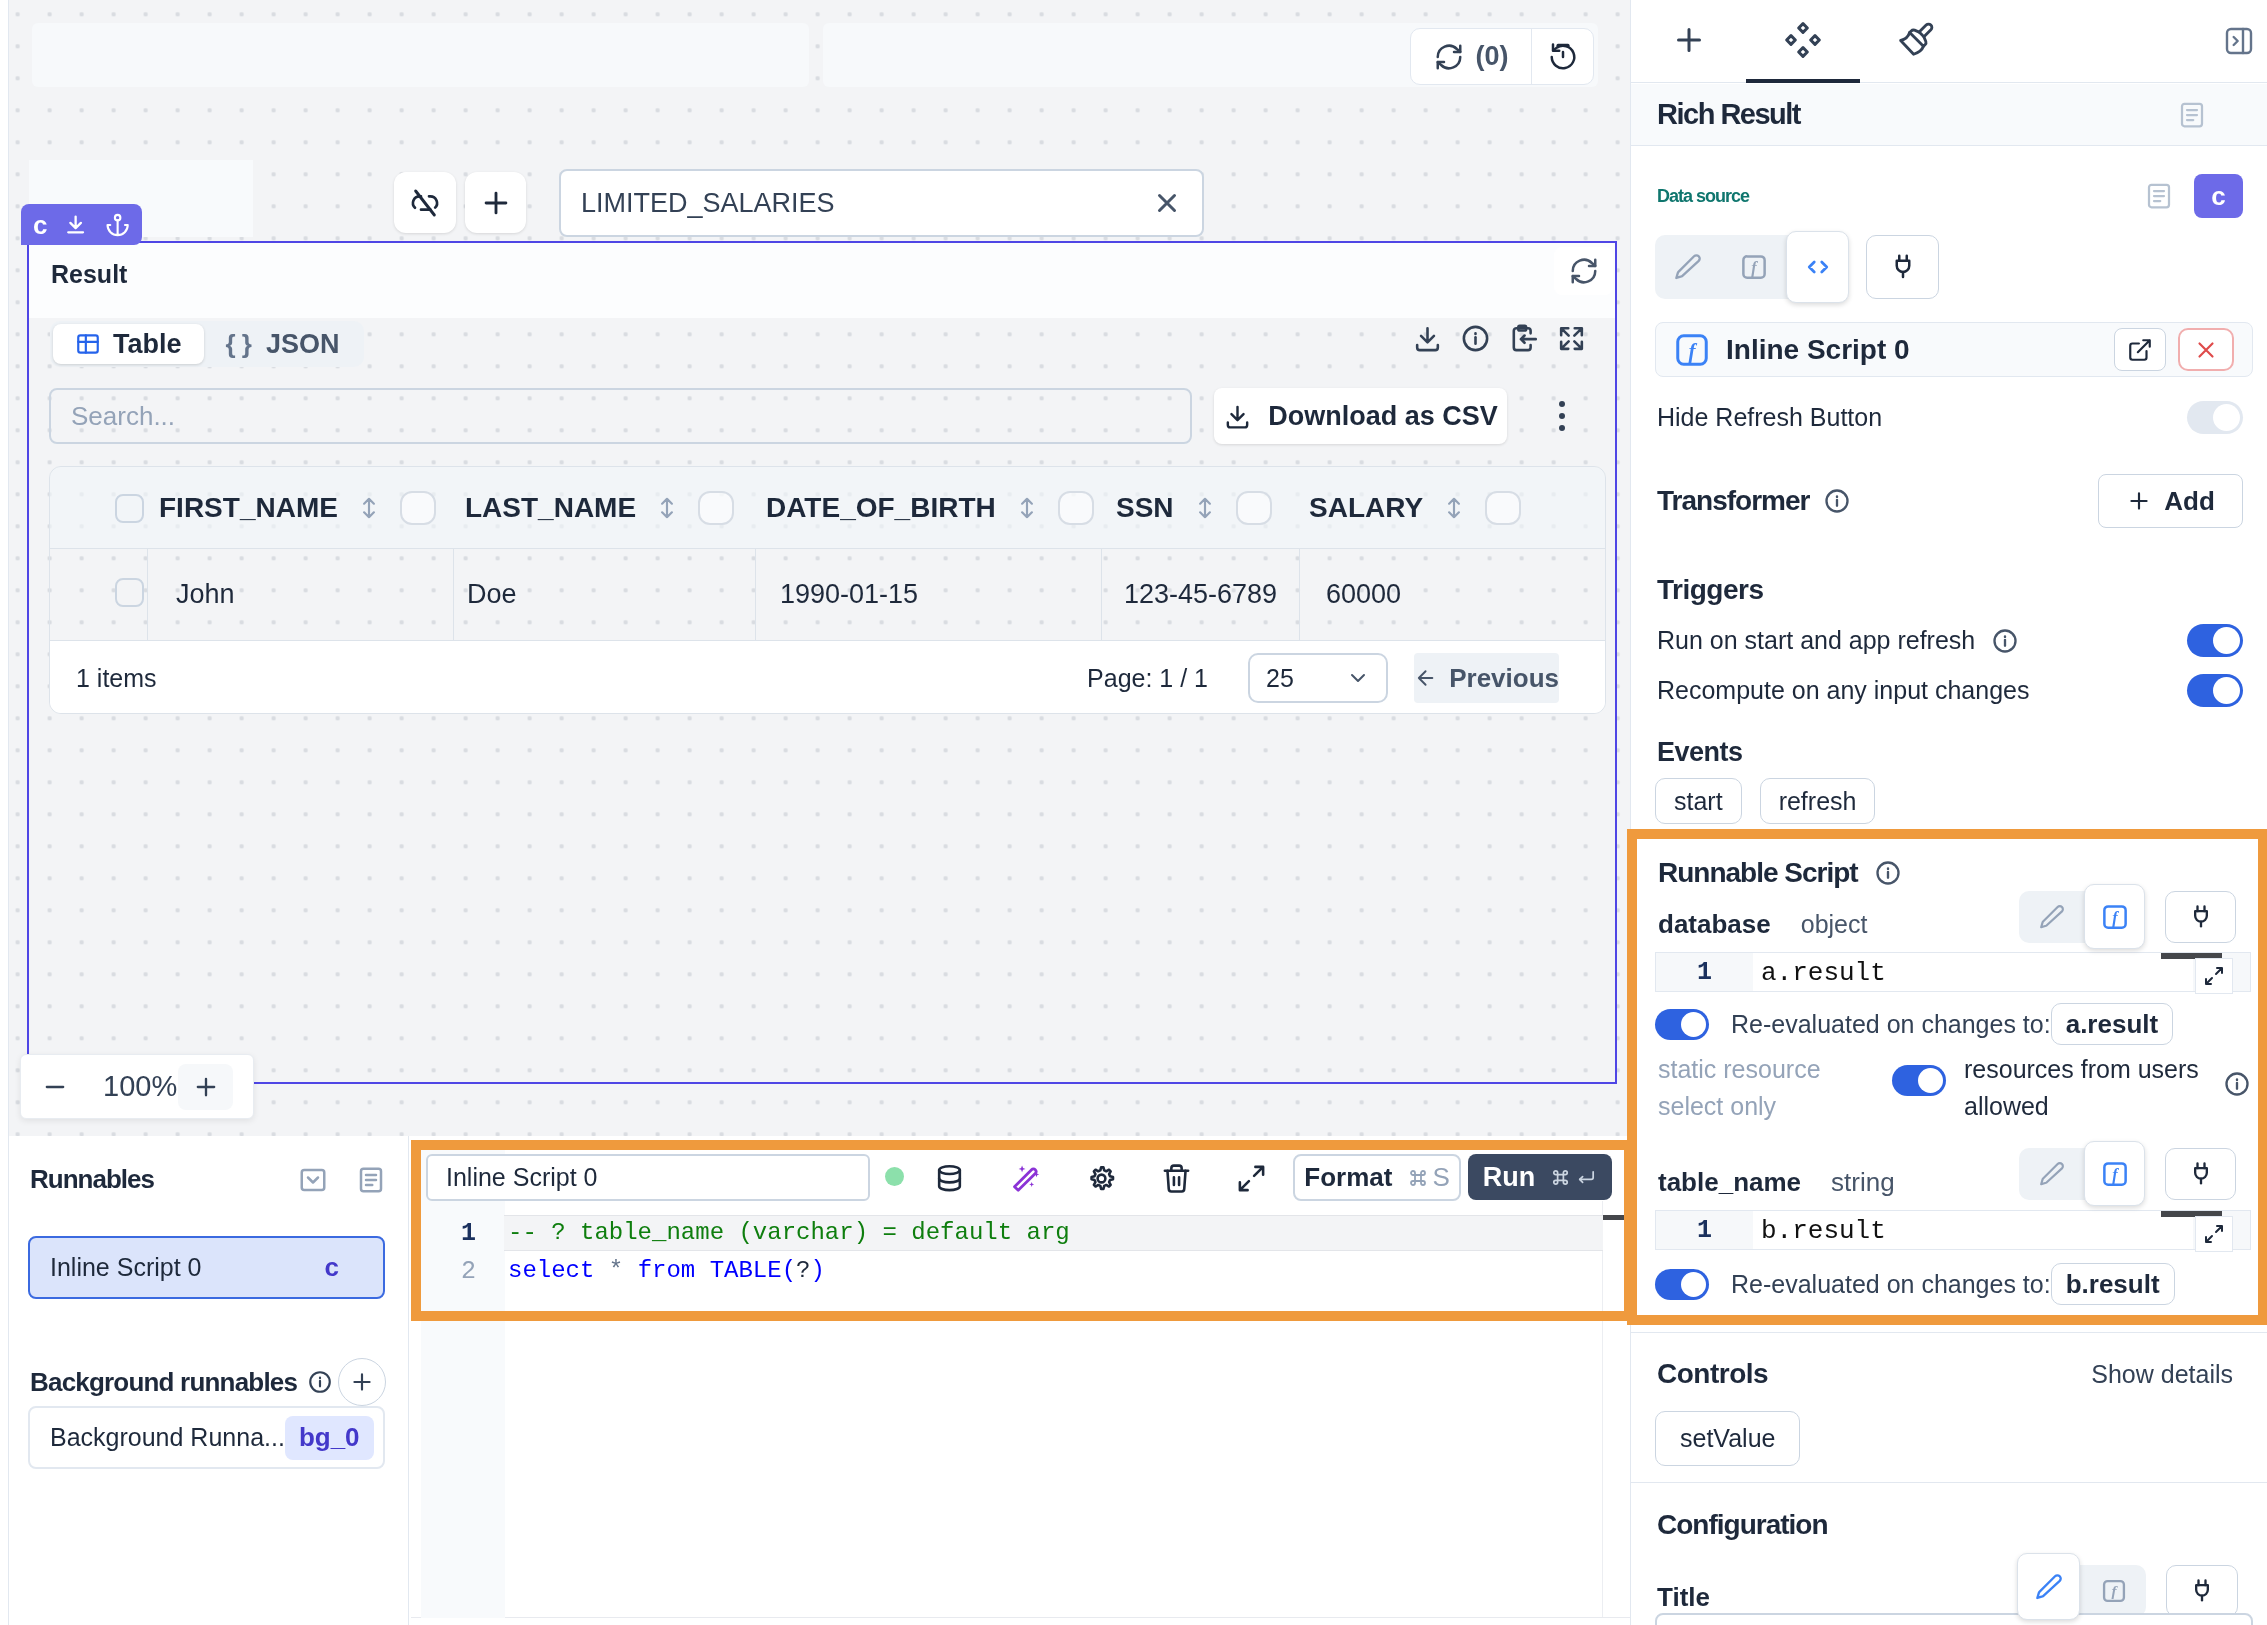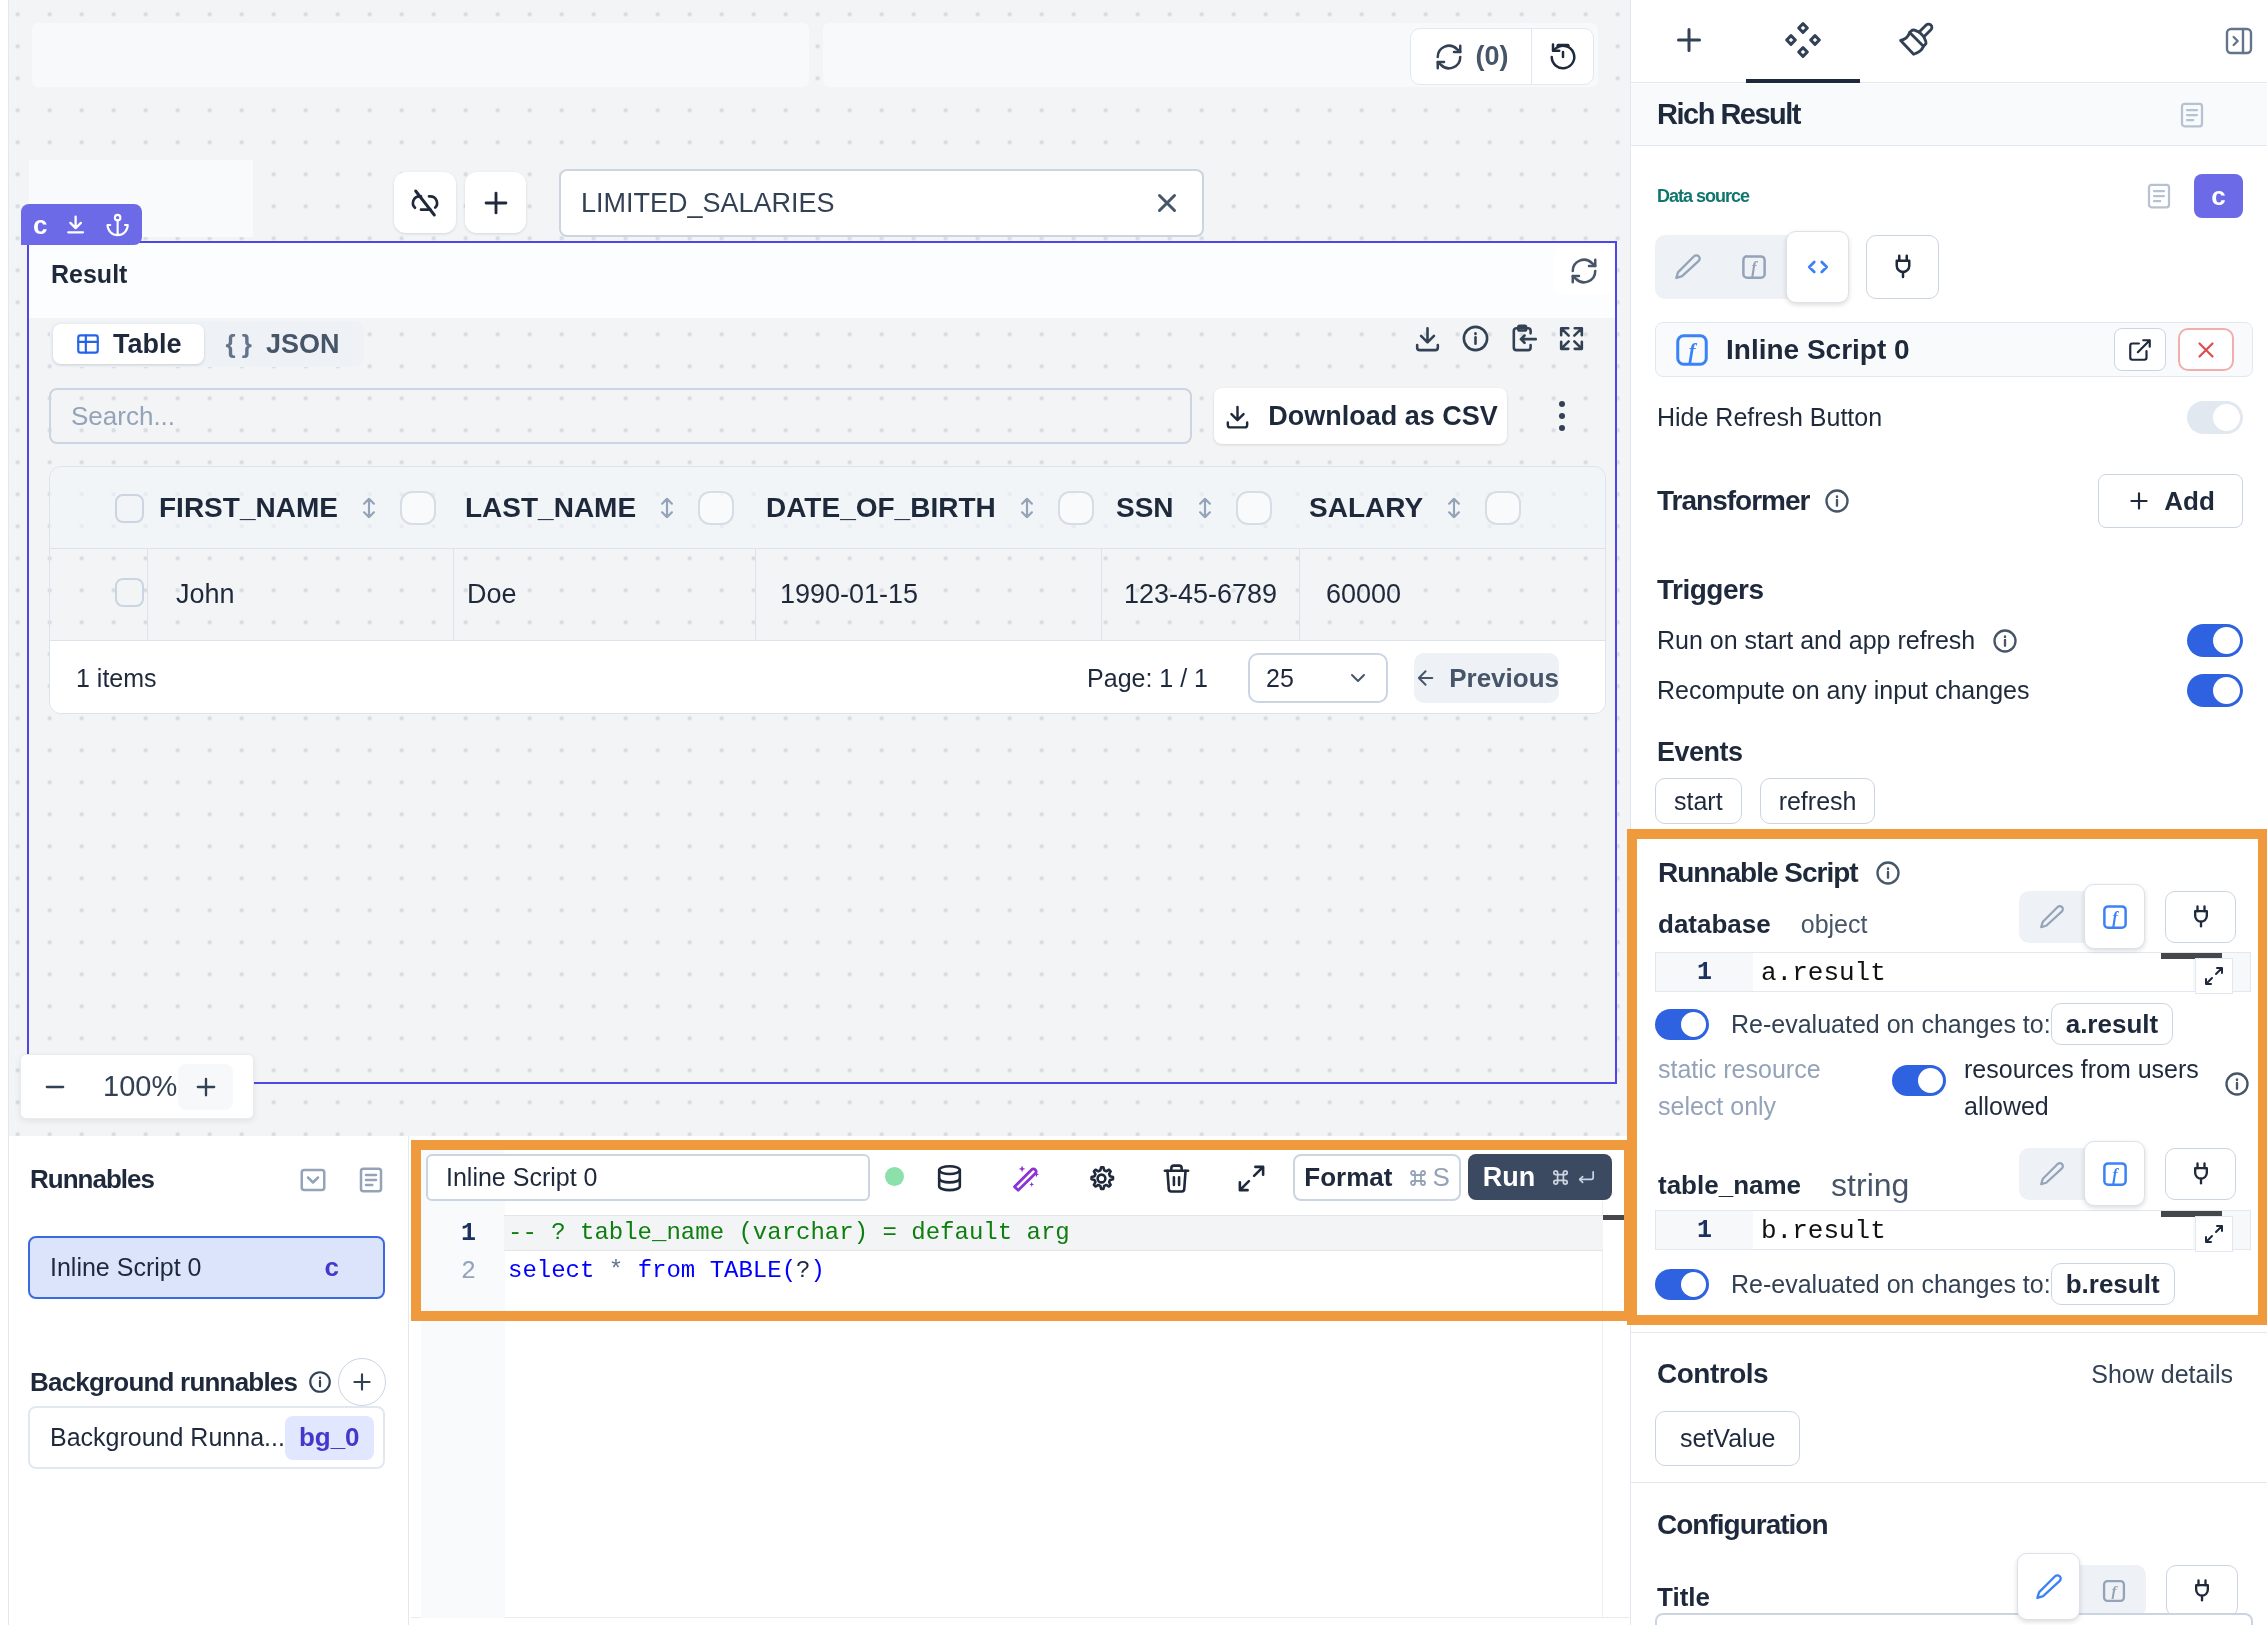--- a/index.html
+++ b/index.html
@@ -191,21 +191,21 @@
 
       <div class="a fx" style="left:0;top:174px;width:100%;height:74px;background:#fff">
         <span style="font-size:25px;color:#1e293b;margin-left:26px">1 items</span>
         <span style="font-size:25px;color:#1e293b;margin-left:auto">Page: 1 / 1</span>
         <div class="fx bw" style="margin-left:40px;width:140px;height:50px;border:2px solid #cbd5e1;border-radius:10px;padding:0 16px;justify-content:space-between">
           <span style="font-size:25px">25</span>
           <svg class="ic" width="24" height="24" viewBox="0 0 24 24" style="color:#475569">
               <path d="M6 9l6 6 6-6"></path>
             </svg>
         </div>
-        <div class="ctr" style="margin-left:26px;margin-right:46px;width:145px;height:50px;background:#eef2f6;border-radius:10px;gap:12px">
+        <div class="ctr" style="margin-left:26px;margin-right:46px;width:145px;height:50px;background:#eef2f6;border-radius:4px;gap:12px">
           <svg class="ic" width="26" height="26" viewBox="0 0 24 24" style="color:#475569">
               <path d="M19 12H5M12 19l-7-7 7-7"></path>
             </svg>
           <span style="font-size:26px;font-weight:700;color:#475569">Previous</span>
         </div>
       </div>
     </div>
   </div>
 
   <div class="a fx" style="left:12px;top:204px;width:121px;height:41px;background:#6d6ae8;border-radius:8px 8px 8px 0;color:#fff;padding:0 12px;gap:16px;z-index:5">
@@ -539,21 +539,21 @@
   <span class="a tgon2" style="left:261px;top:1065px"><span></span></span>
   <div class="a" style="left:333px;top:1051px;font-size:25px;color:#1e293b;line-height:37px">resources from users<br>allowed</div>
   <svg class="ic a" width="28" height="28" viewBox="0 0 24 24" style="left:592px;top:1070px;color:#475569">
       <circle cx="12" cy="12" r="9"></circle>
       <path d="M12 11v5"></path>
       <path d="M12 8v.5"></path>
     </svg>
 
   <div class="a fx" style="left:27px;top:1167px">
     <span style="font-size:26px;font-weight:700;color:#1e293b">table_name</span>
-    <span style="font-size:32px;color:#475569;margin-left:30px">string</span>
+    <span style="font-size:26px;color:#475569;margin-left:30px">string</span>
   </div>
   
   <div class="a fx" style="left:388px;top:1141px">
     <div class="fx" style="height:52px;background:#eef2f6;border-radius:10px">
       <span class="ctr" style="width:65px;height:52px;color:#94a3b8">
         <svg class="ic" width="26" height="26" viewBox="0 0 24 24">
             <path d="M21.2 6.8a2 2 0 0 0-4-4L3.8 16.2a2 2 0 0 0-.5.8l-1.3 4.4 4.4-1.3a2 2 0 0 0 .8-.5z"></path>
           </svg>
       </span>
       <span style="width:61px"></span>

